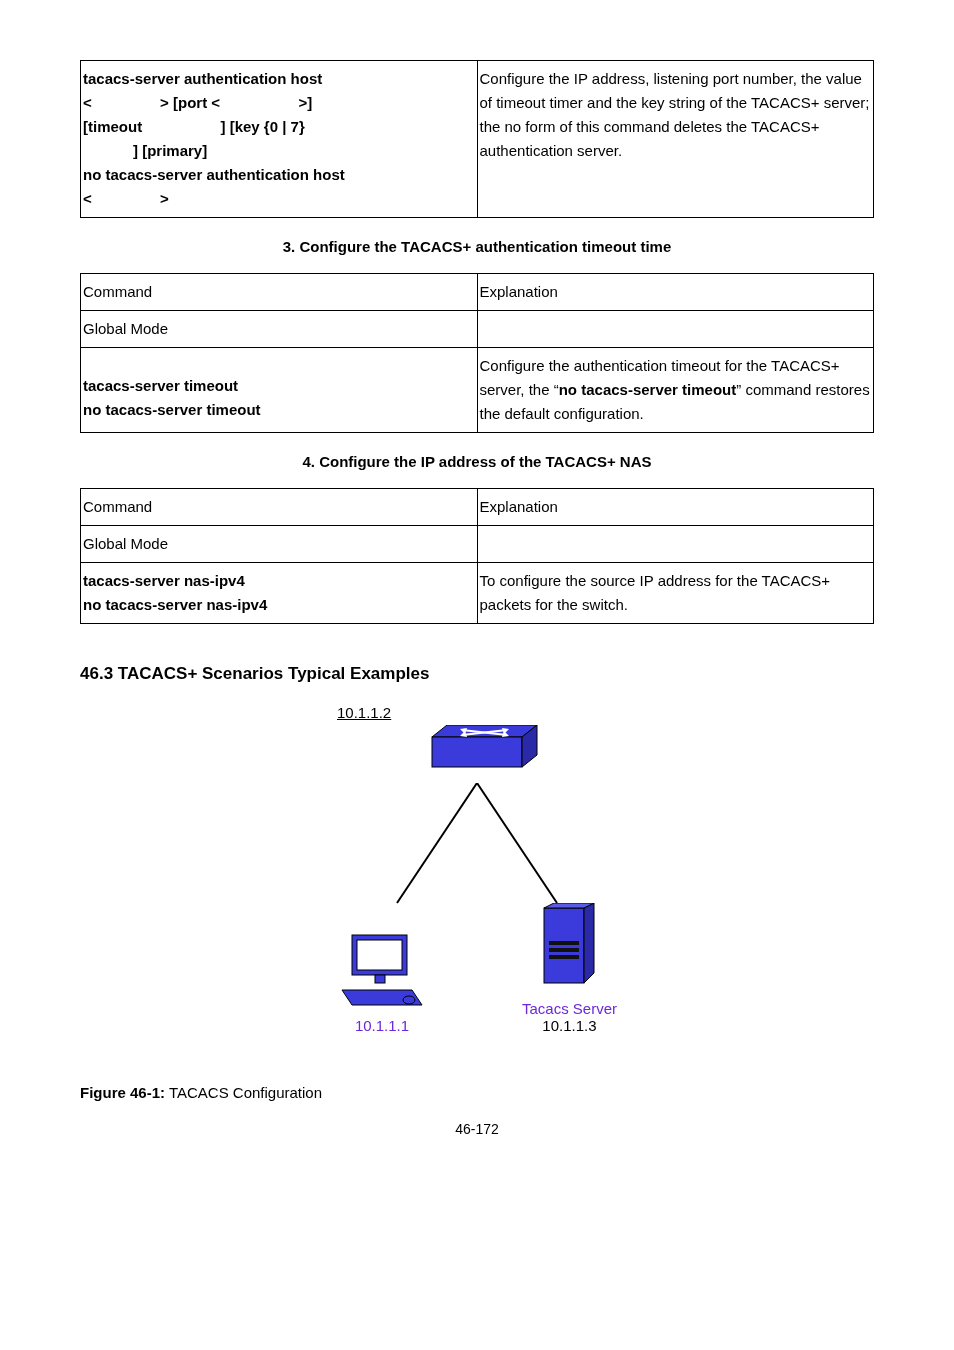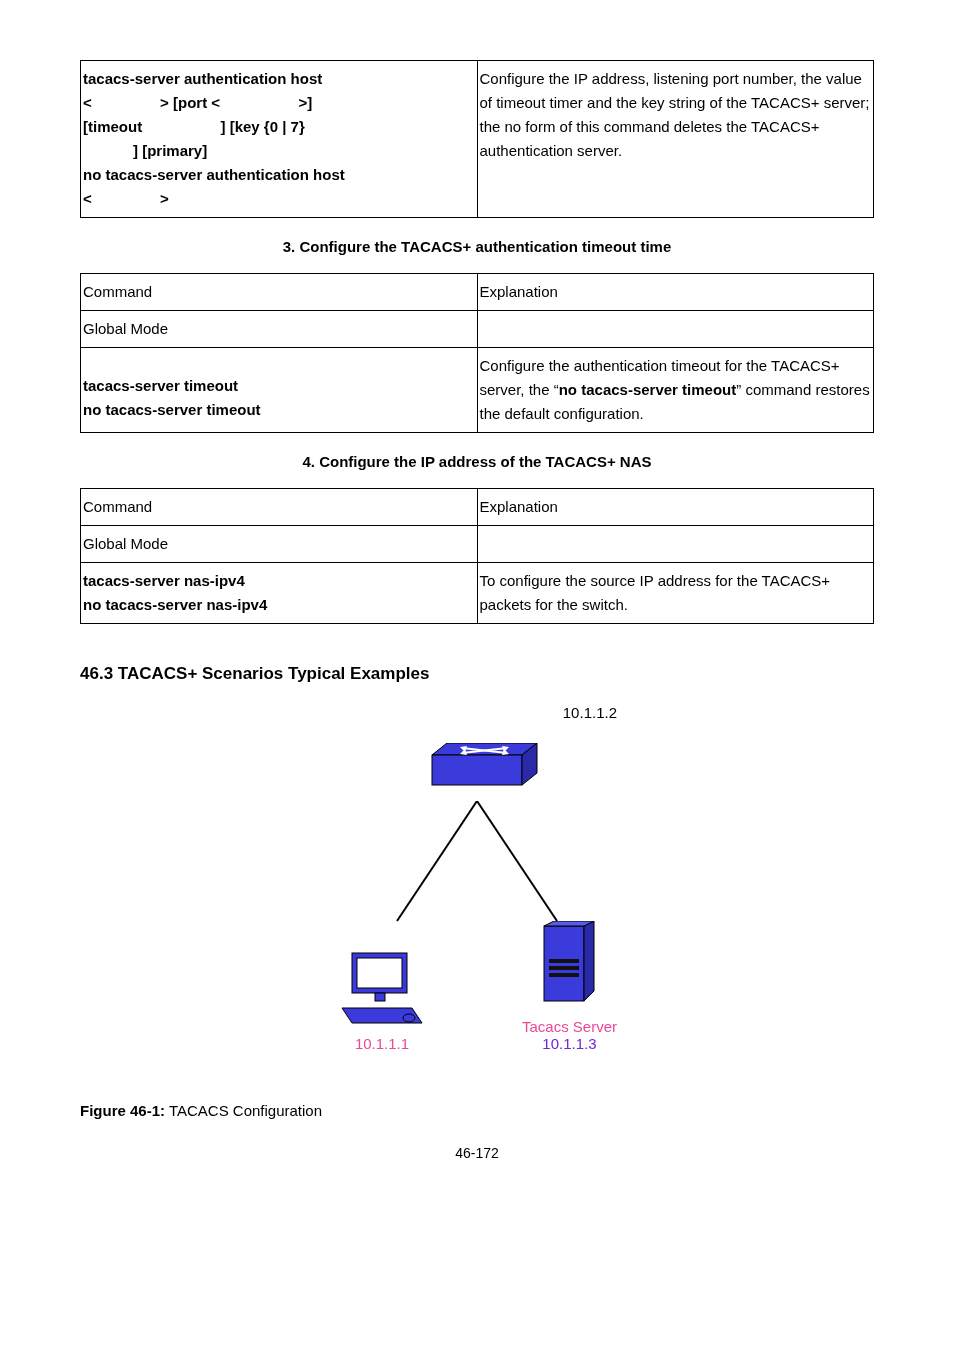--- a/index.html
+++ b/index.html
@@ -41,57 +41,58 @@
   }
   .diagram-area {
     width: 100%;
     text-align: center;
   }
   .diagram-wrap {
     display: inline-block;
     text-align: left;
   }
   .ip-top {
-    text-align: right;
-    margin-bottom: 22px;
+    text-align: left;
+    margin-bottom: 4px;
+    text-decoration: underline;
   }
   .switch-row {
     text-align: center;
   }
   .switch-svg { display:inline-block; }
   .lines-row {
     position: relative;
     height: 130px;
     width: 260px;
     margin: 0 auto;
   }
   .devices-row {
     display: flex;
     justify-content: space-between;
     width: 280px;
     margin: -10px auto 0 auto;
     align-items: flex-end;
   }
   .dev-col { text-align: center; }
   .dev-label {
-    color: #ec4899;
+    color: #6d28d9;
     font-size: 15px;
     margin-top: 4px;
   }
   .dev-sublabel {
-    color: #6d28d9;
+    color: #000000;
     font-size: 15px;
   }
   .figure-caption {
     text-align: left;
     margin-top: 50px;
   }
   .page-num {
     text-align: center;
-    margin-top: 26px;
+    margin-top: 20px;
     font-size: 14px;
   }
   .b { font-weight: bold; }
 </style>
 </head>
 <body>
 
 <table class="cmd">
   <tbody>
       <tr>

